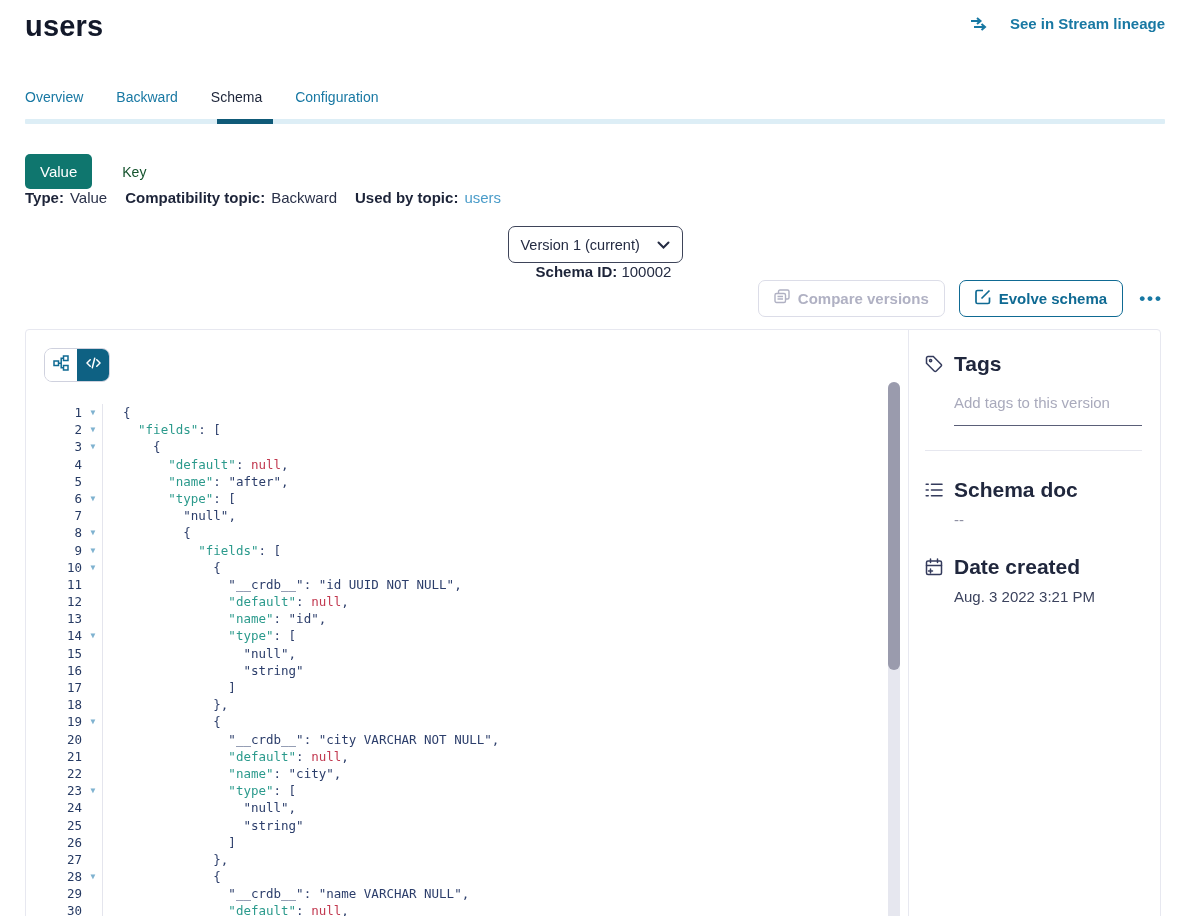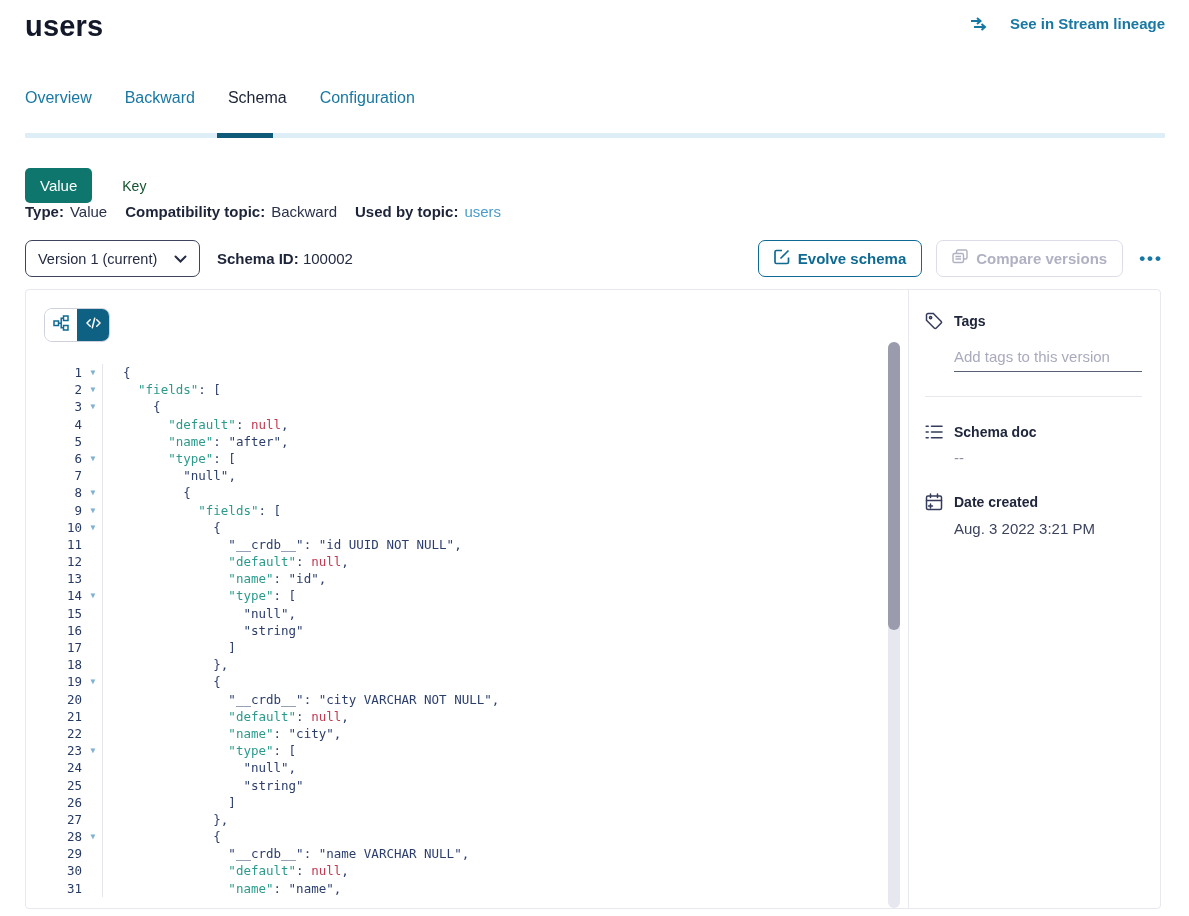--- a/index.html
+++ b/index.html
@@ -11,38 +11,38 @@
   .content { padding:10px 24px 0 25px; width:1189px; }
 
   
   .hdr { display:flex; align-items:flex-start; justify-content:space-between; }
   .title { font-size:29px; font-weight:800; color:#13192a; letter-spacing:.2px; }
   .lineage { display:flex; align-items:center; gap:23px; color:#1878a3; font-size:15px; font-weight:700; cursor:pointer; margin-top:5px; }
   .lineage svg { display:block; }
 
   
   .tabs { display:flex; gap:33px; margin-top:46px; }
-  .tab { font-size:16px; color:#1878a3; padding-bottom:26px; cursor:pointer; }
+  .tab { font-size:14px; color:#1878a3; padding-bottom:14px; cursor:pointer; }
   .tab.active { color:#1c2438; font-weight:500; }
   .tab-strip { height:5px; background:#ddeef6; position:relative; border-radius:1px; }
   .tab-strip-active { position:absolute; left:192px; width:56px; height:5px; background:#0f5a78; }
 
   
   .vk { display:flex; align-items:center; gap:30px; margin-top:30px; }
   .vk-btn { background:#0f766e; color:#fff; font-size:15px; padding:9px 15px; border:none; border-radius:5px; cursor:pointer; font-family:inherit; }
   .vk-link { color:#14532d; font-size:14px; cursor:pointer; }
 
   
   .meta { font-size:15px; color:#2a3149; display:flex; gap:10px; flex-wrap:wrap; }
   .meta b { color:#1d2439; font-weight:700; }
   .meta .grp { display:flex; gap:6px; margin-right:8px; }
   .meta a { color:#4a9cc9; text-decoration:none; cursor:pointer; }
 
   
-  .vbar { margin-top:20px; display:flex; align-items:center; }
+  .vbar { margin-top:20px; display:flex; align-items:center;flex-direction:column; }
   .select { display:flex; align-items:center; justify-content:space-between; width:175px; height:37px;
             border:1px solid #3e4459; border-radius:7px; padding:0 12px; font-size:14.5px; color:#242b42;
             cursor:pointer; background:#fff; }
   .select svg { display:block; }
   .schemaid { margin-left:17px; font-size:15px; }
   .schemaid b { font-weight:700; color:#1d2439; }
   .vbar-right { margin-left:auto; display:flex; align-items:center; gap:14px; }
   .btn { display:flex; align-items:center; gap:8px; height:37px; padding:0 15px; border-radius:7px;
          font-size:15px; font-weight:700; background:#fff; font-family:inherit; }
   .btn-disabled { color:#b0b1c3; border:1px solid #dcdde8; cursor:default; }
@@ -67,24 +67,24 @@
   .tok-k { color:#2b9a8c; }
   .tok-s { color:#2c3e6b; }
   .tok-r { color:#c23950; }
 
   .sbar-track { position:absolute; right:8px; top:52px; bottom:0; width:12px; background:#e6e7ef; border-radius:8px; }
   .sbar-thumb { position:absolute; top:0; left:0; width:12px; height:288px; background:#9a9bad; border-radius:8px; cursor:grab; }
 
   
   .side { flex:1; padding:22px 18px 0 16px; }
   .sec-head { display:flex; align-items:center; gap:11px; color:#20273d; }
-  .sec-head .ttl { font-size:14px; font-weight:700; }
+  .sec-head .ttl { font-size:21px; font-weight:700; }
   .sec-head svg { display:block; color:#343b5c; flex:none; }
   .tags-input { margin:16px 0 0 29px; width:188px; border:none; border-bottom:1px solid #5a5f78;
-                font-size:15px; padding:2px 0 6px 0; outline:none; font-family:inherit; color:#737373; }
+                font-size:15px; padding:2px 0 14px 0; outline:none; font-family:inherit; color:#737373; }
   .tags-input::placeholder { color:#a9aabc; }
   .side-div { border:none; border-top:1px solid #e6e7ef; margin:24px 0 0 0; }
   .sec { margin-top:27px; }
   .sec-val { margin:9px 0 0 29px; font-size:15px; color:#3c435e; }
   .sec-val.dim { color:#8f90a3; }
 </style>
 </head>
 <body>
 
 <div class="content">
@@ -141,38 +141,38 @@
         <svg width="13" height="8" viewBox="0 0 13 8" fill="none" stroke="#242b42" stroke-width="2" stroke-linecap="round">
           <path d="M1.5 1.5L6.5 6.5L11.5 1.5"></path>
         </svg>
       </span>
     </div>
     <div class="schemaid">
       <b>Schema ID:</b>
       <span>100002</span>
     </div>
     <div class="vbar-right">
-      <button class="btn btn-primary">
-        <span>
-          <svg width="16" height="16" viewBox="0 0 16 16" fill="none" stroke="#0f6a93" stroke-width="1.7">
-            <path d="M14.5 8.5v4.5a1.5 1.5 0 0 1-1.5 1.5H2.5A1.5 1.5 0 0 1 1 13V3a1.5 1.5 0 0 1 1.5-1.5H8"></path>
-            <path d="M6.5 9.5L14.5 1.5"></path>
-          </svg>
-        </span>
-        <span>Evolve schema</span>
-      </button>
       <button class="btn btn-disabled">
         <span>
           <svg width="16" height="16" viewBox="0 0 16 16" fill="none" stroke="#b0b1c3" stroke-width="1.4">
             <rect x="4.5" y="1" width="10.5" height="9" rx="1.5"></rect>
             <rect x="1" y="4.5" width="10.5" height="9" rx="1.5" fill="#fff"></rect>
             <path d="M3.5 7.5h5.5M3.5 10h5.5"></path>
           </svg>
         </span>
         <span>Compare versions</span>
+      </button>
+      <button class="btn btn-primary">
+        <span>
+          <svg width="16" height="16" viewBox="0 0 16 16" fill="none" stroke="#0f6a93" stroke-width="1.7">
+            <path d="M14.5 8.5v4.5a1.5 1.5 0 0 1-1.5 1.5H2.5A1.5 1.5 0 0 1 1 13V3a1.5 1.5 0 0 1 1.5-1.5H8"></path>
+            <path d="M6.5 9.5L14.5 1.5"></path>
+          </svg>
+        </span>
+        <span>Evolve schema</span>
       </button>
       <span class="more">•••</span>
     </div>
   </div>
 
   <div class="panel">
 
     <div class="code-sec">
       <div class="view-toggle">
         <div class="vt-btn">

